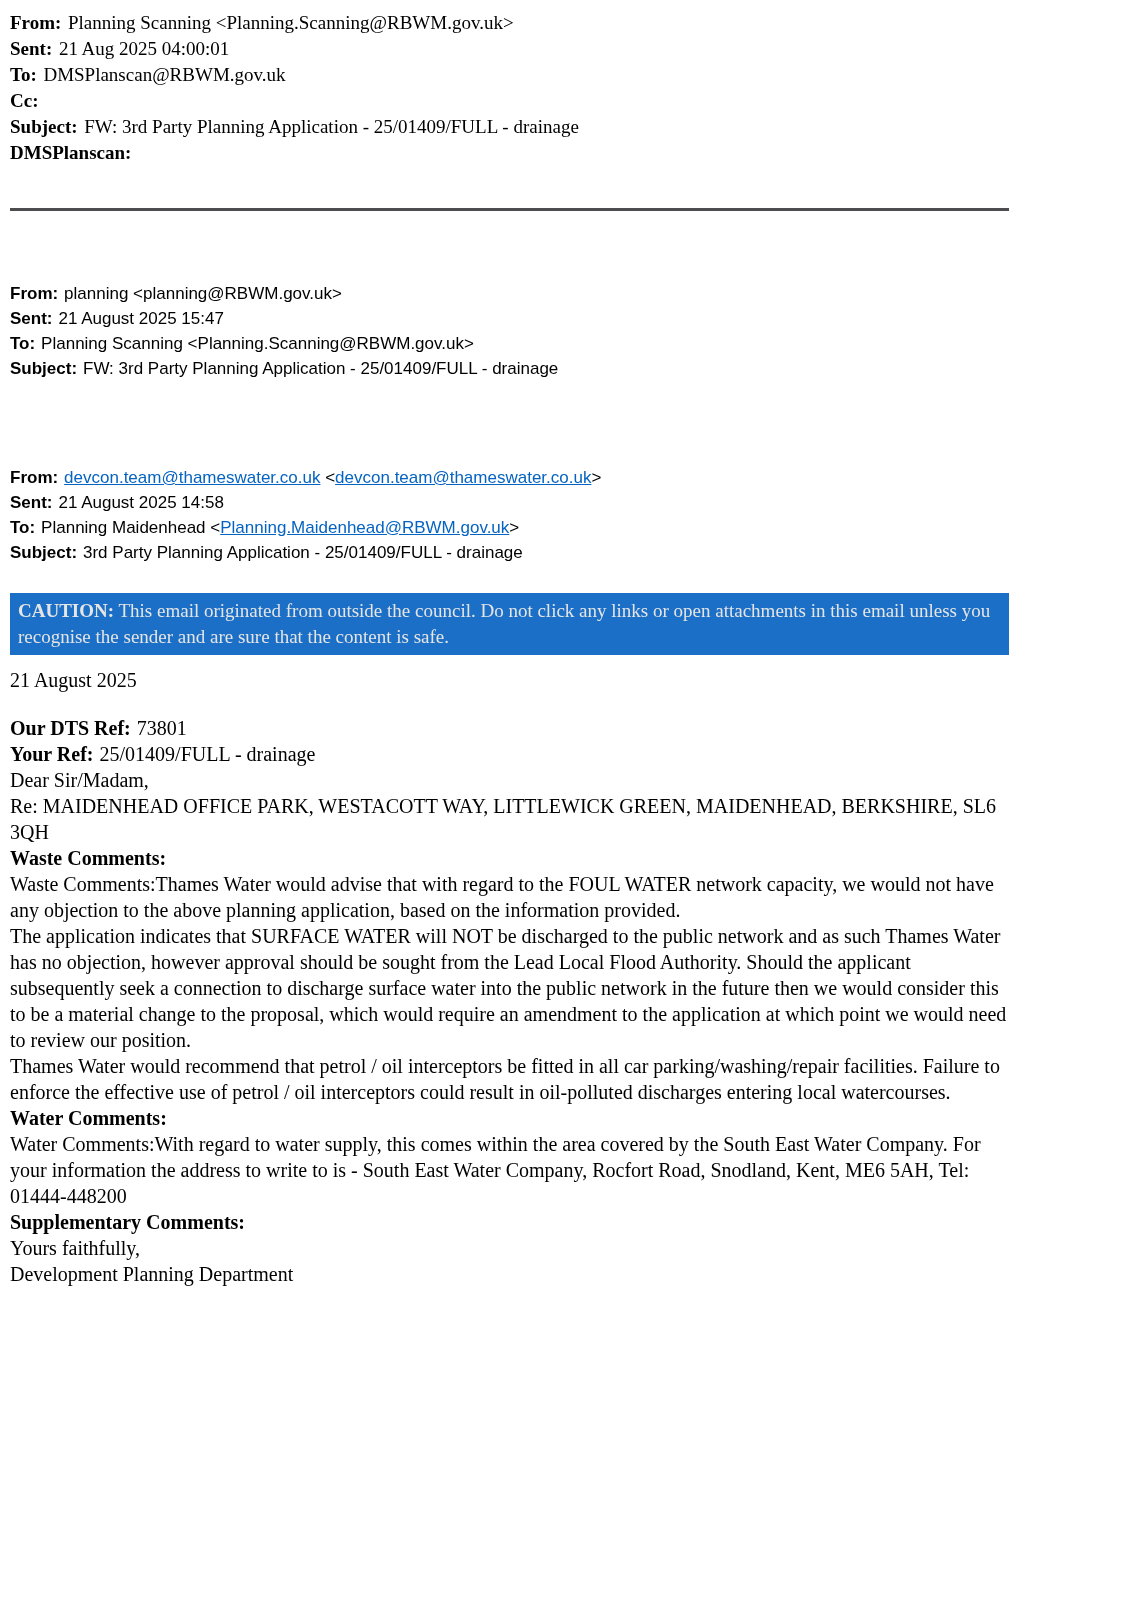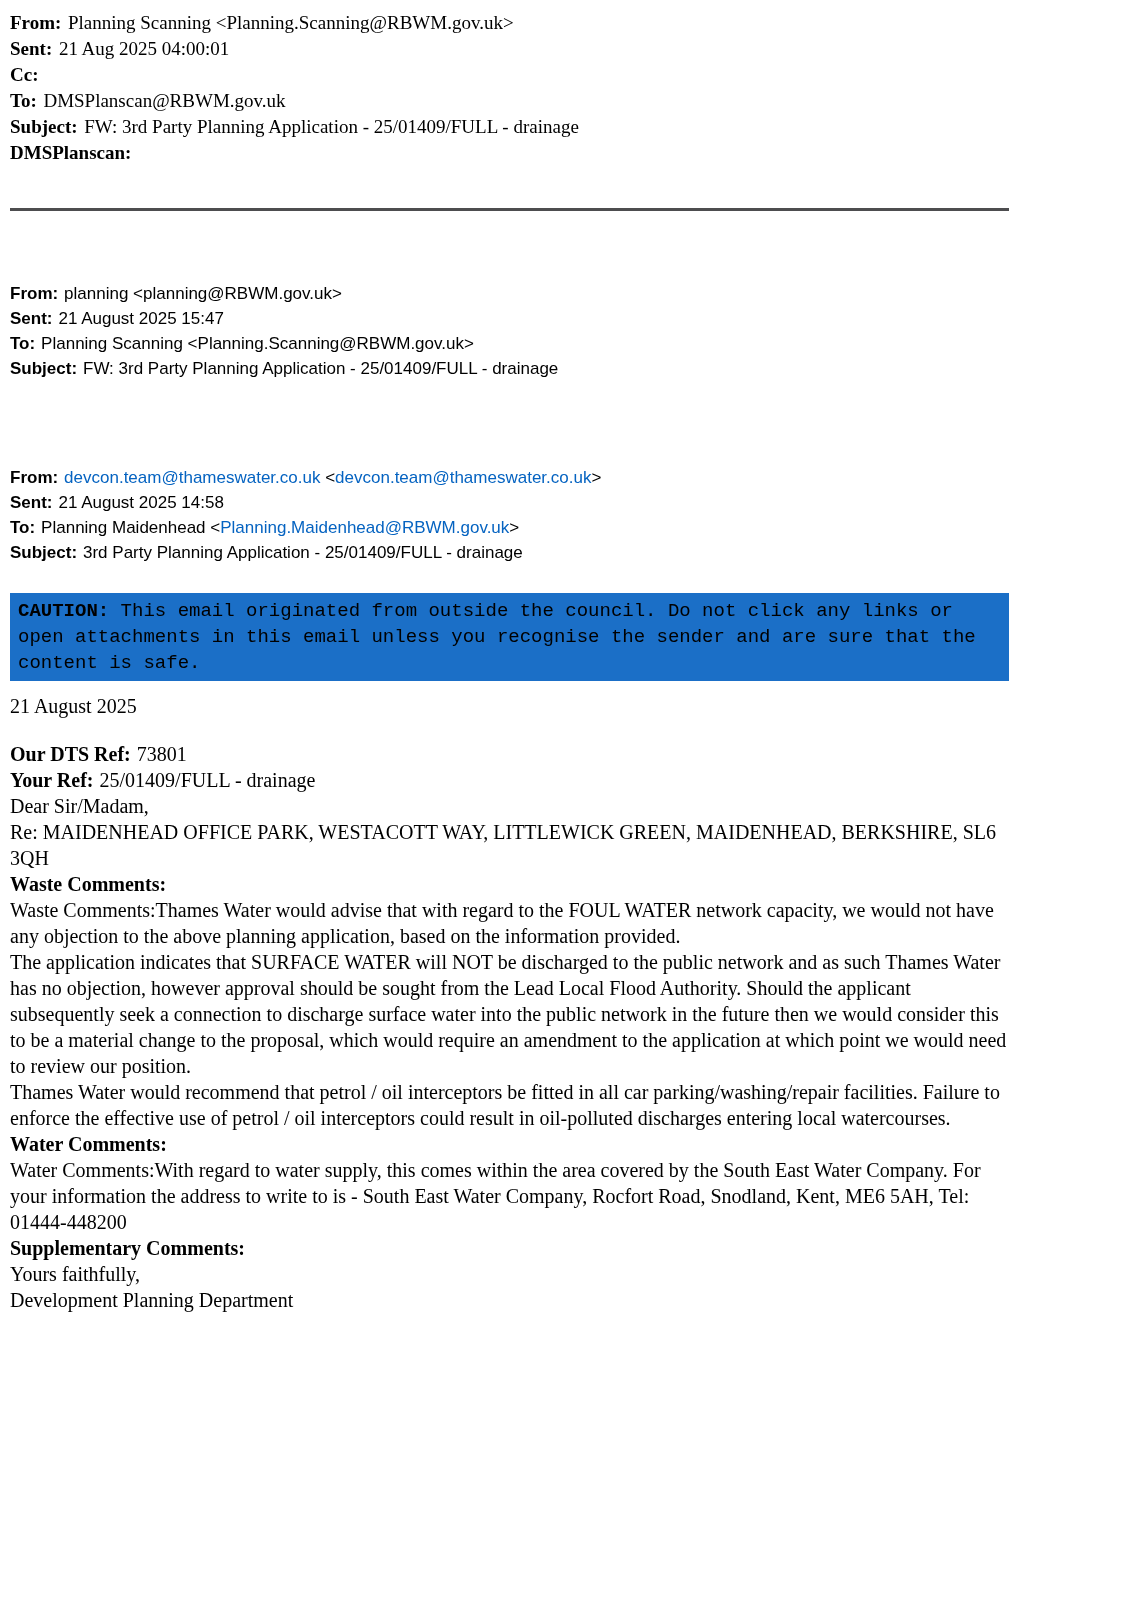--- a/index.html
+++ b/index.html
@@ -27,25 +27,25 @@
   .b{font-weight:bold;}
   .lbl{font-weight:bold;margin-right:.35em;}
   .divider{
     border:none;
     border-top:3px solid #4d4d4f;
     margin:42px 0 0 0;
     width:100%;
   }
   .fwd-block{margin-top:70px;}
   .thames-block{margin-top:84px;}
-  .lnk{color:var(--link);cursor:pointer;}
+  .lnk{color:var(--link);text-decoration:underline;cursor:pointer;}
   .caution{
     background:var(--caution-bg);
-    color:#000000;
-    font-family:Liberation Mono, monospace;
+    color:#e5e5e5;
+    font-family:Liberation Serif, serif;
     font-size:19px;
     line-height:26px;
     padding:5px 8px;
     margin-top:28px;
   }
   .letter{font-size:20px;line-height:26px;margin-top:12px;}
   .letter p{margin:0;}
   .mt-sm{margin-top:20px;}
   .mt-md{margin-top:24px;}
   .mt-lg{margin-top:26px;}
@@ -54,22 +54,22 @@
   .heading{font-weight:bold;}
 </style>
 </head>
 <body>
 
 <div class="page">
 
   <section class="hdr-outer serif">
     <div><span class="lbl">From:</span><span>Planning Scanning &lt;Planning.Scanning@RBWM.gov.uk&gt;</span></div>
     <div><span class="lbl">Sent:</span><span>21 Aug 2025 04:00:01</span></div>
+    <div><span class="lbl">To:</span><span>DMSPlanscan@RBWM.gov.uk</span></div>
     <div><span class="lbl">Cc:</span><span></span></div>
-    <div><span class="lbl">To:</span><span>DMSPlanscan@RBWM.gov.uk</span></div>
     <div><span class="lbl">Subject:</span><span>FW: 3rd Party Planning Application - 25/01409/FULL - drainage</span></div>
     <div><span class="lbl">DMSPlanscan:</span><span></span></div>
   </section>
 
   <hr class="divider">
 
   <section class="hdr-sans sans fwd-block">
     <div><span class="lbl">From:</span><span>planning &lt;planning@RBWM.gov.uk&gt;</span></div>
     <div><span class="lbl">Sent:</span><span>21 August 2025 15:47</span></div>
     <div><span class="lbl">To:</span><span>Planning Scanning &lt;Planning.Scanning@RBWM.gov.uk&gt;</span></div>

